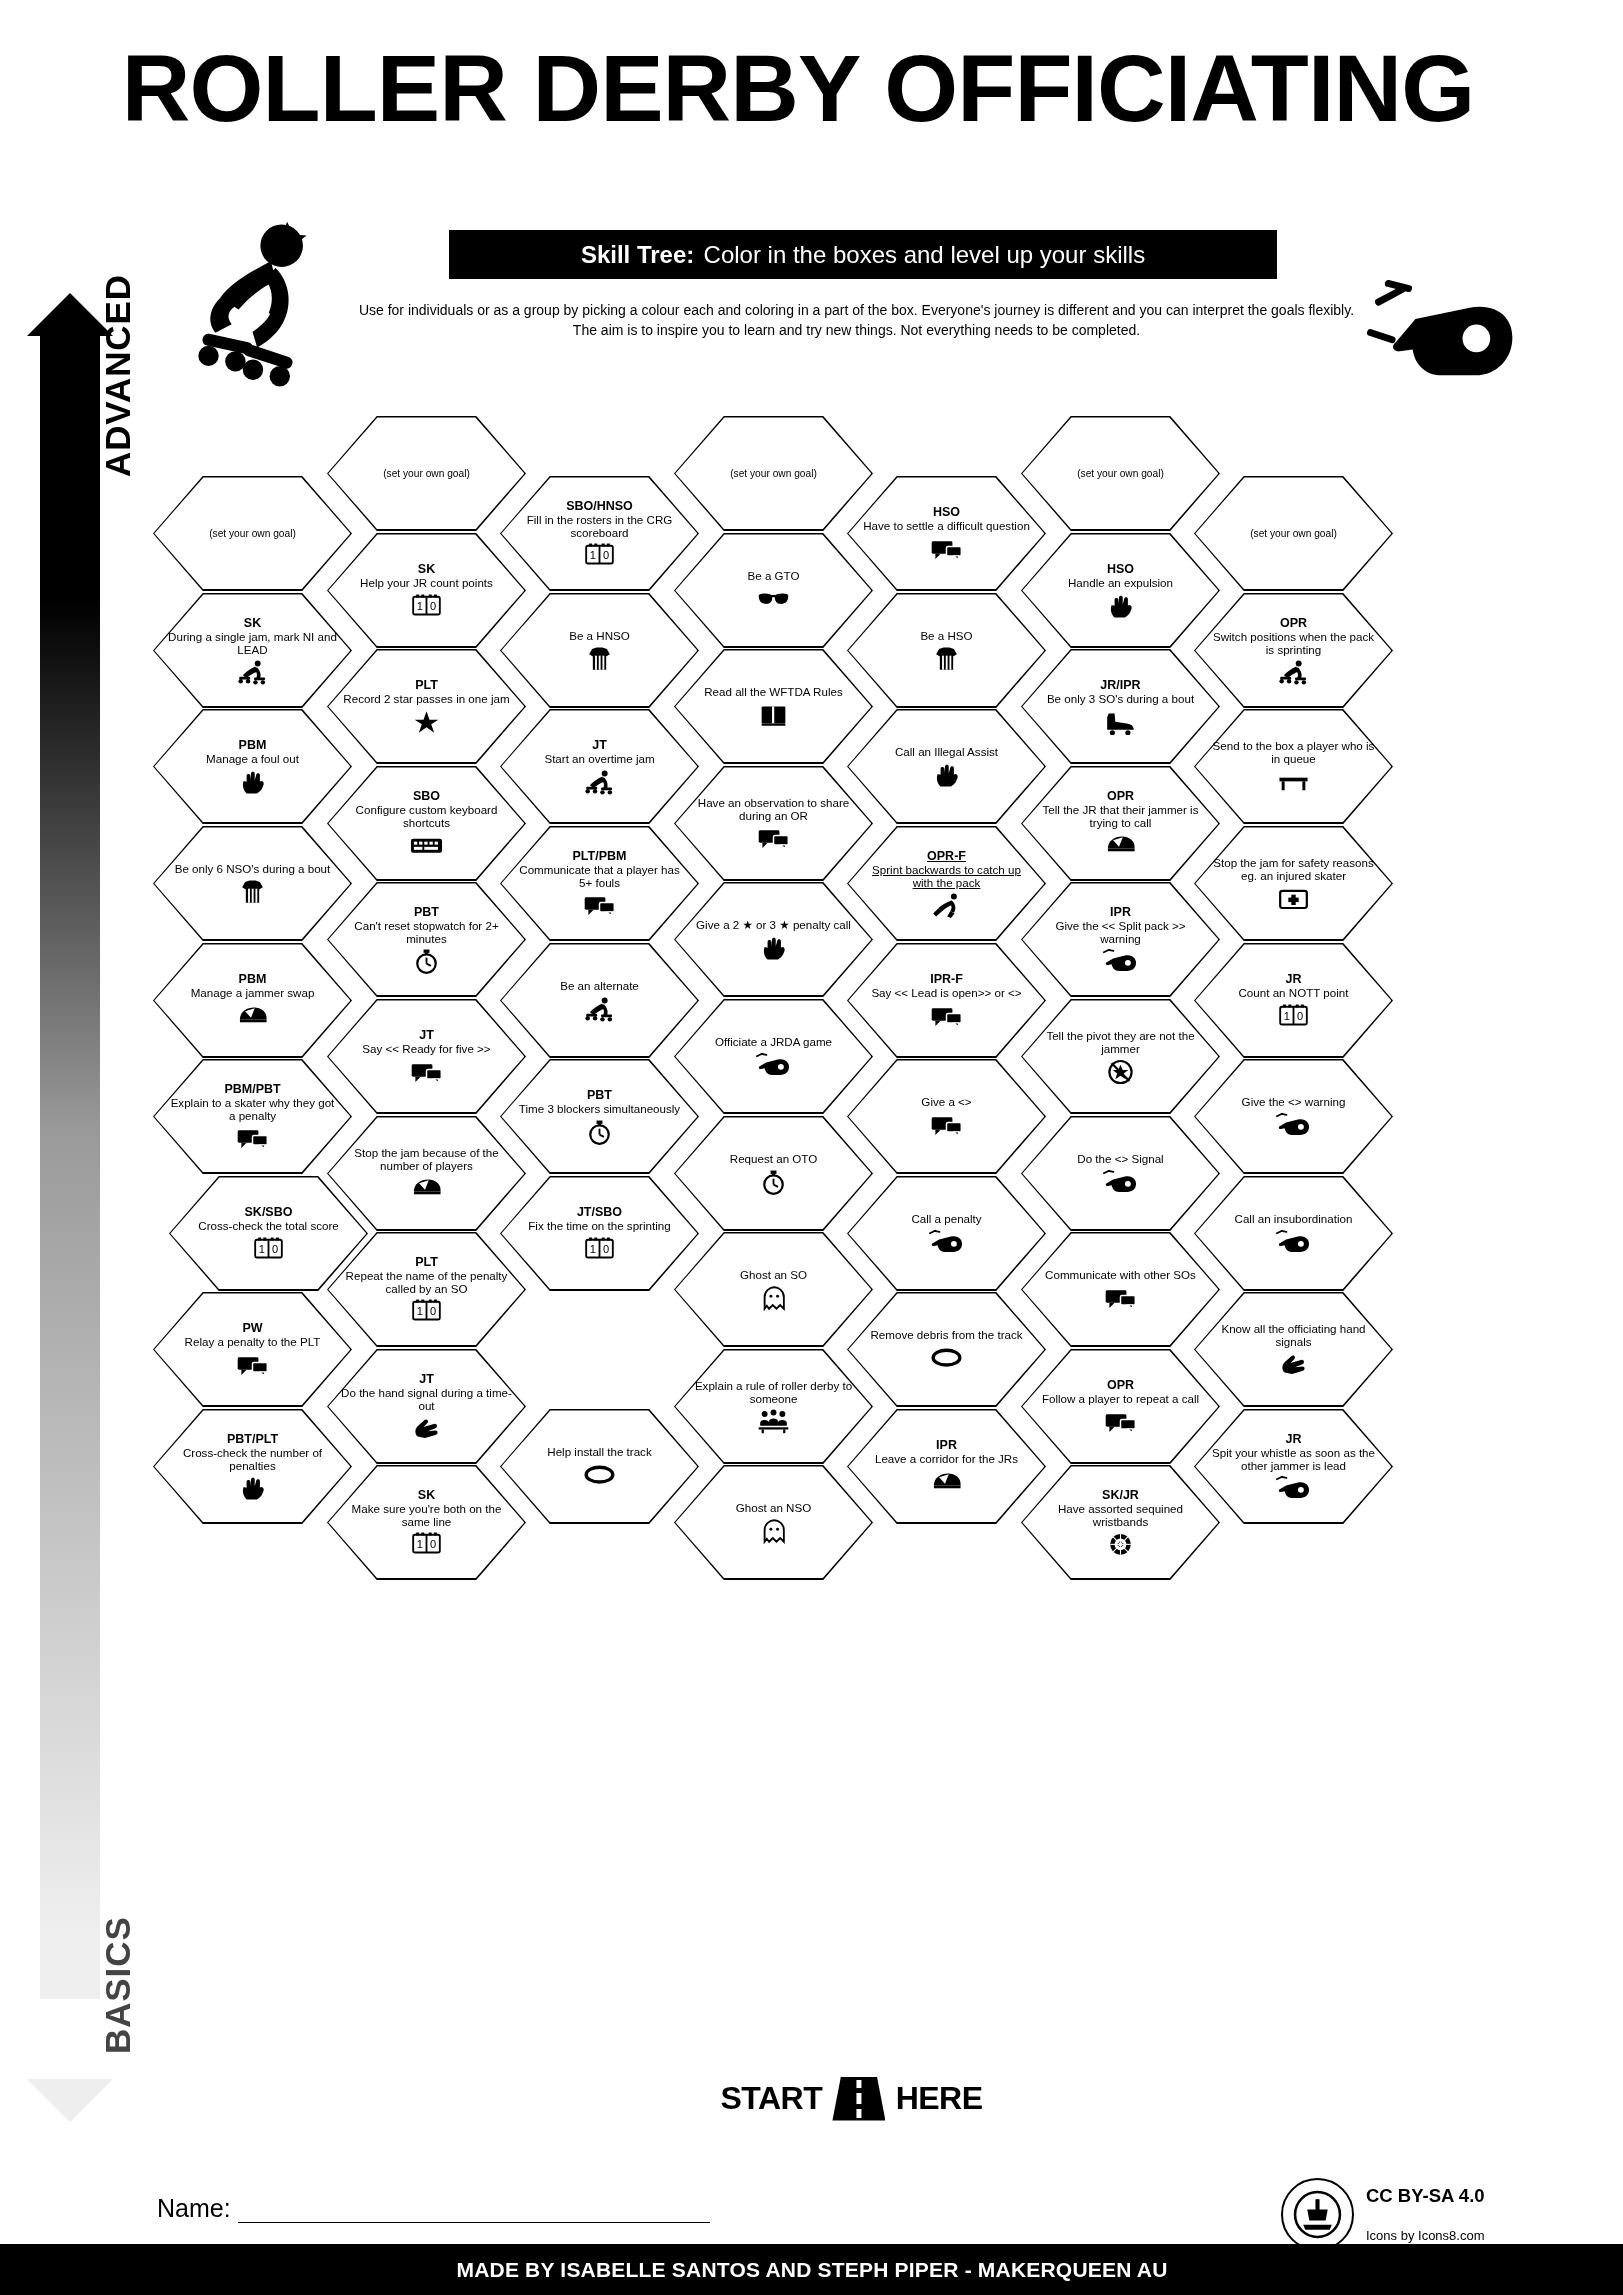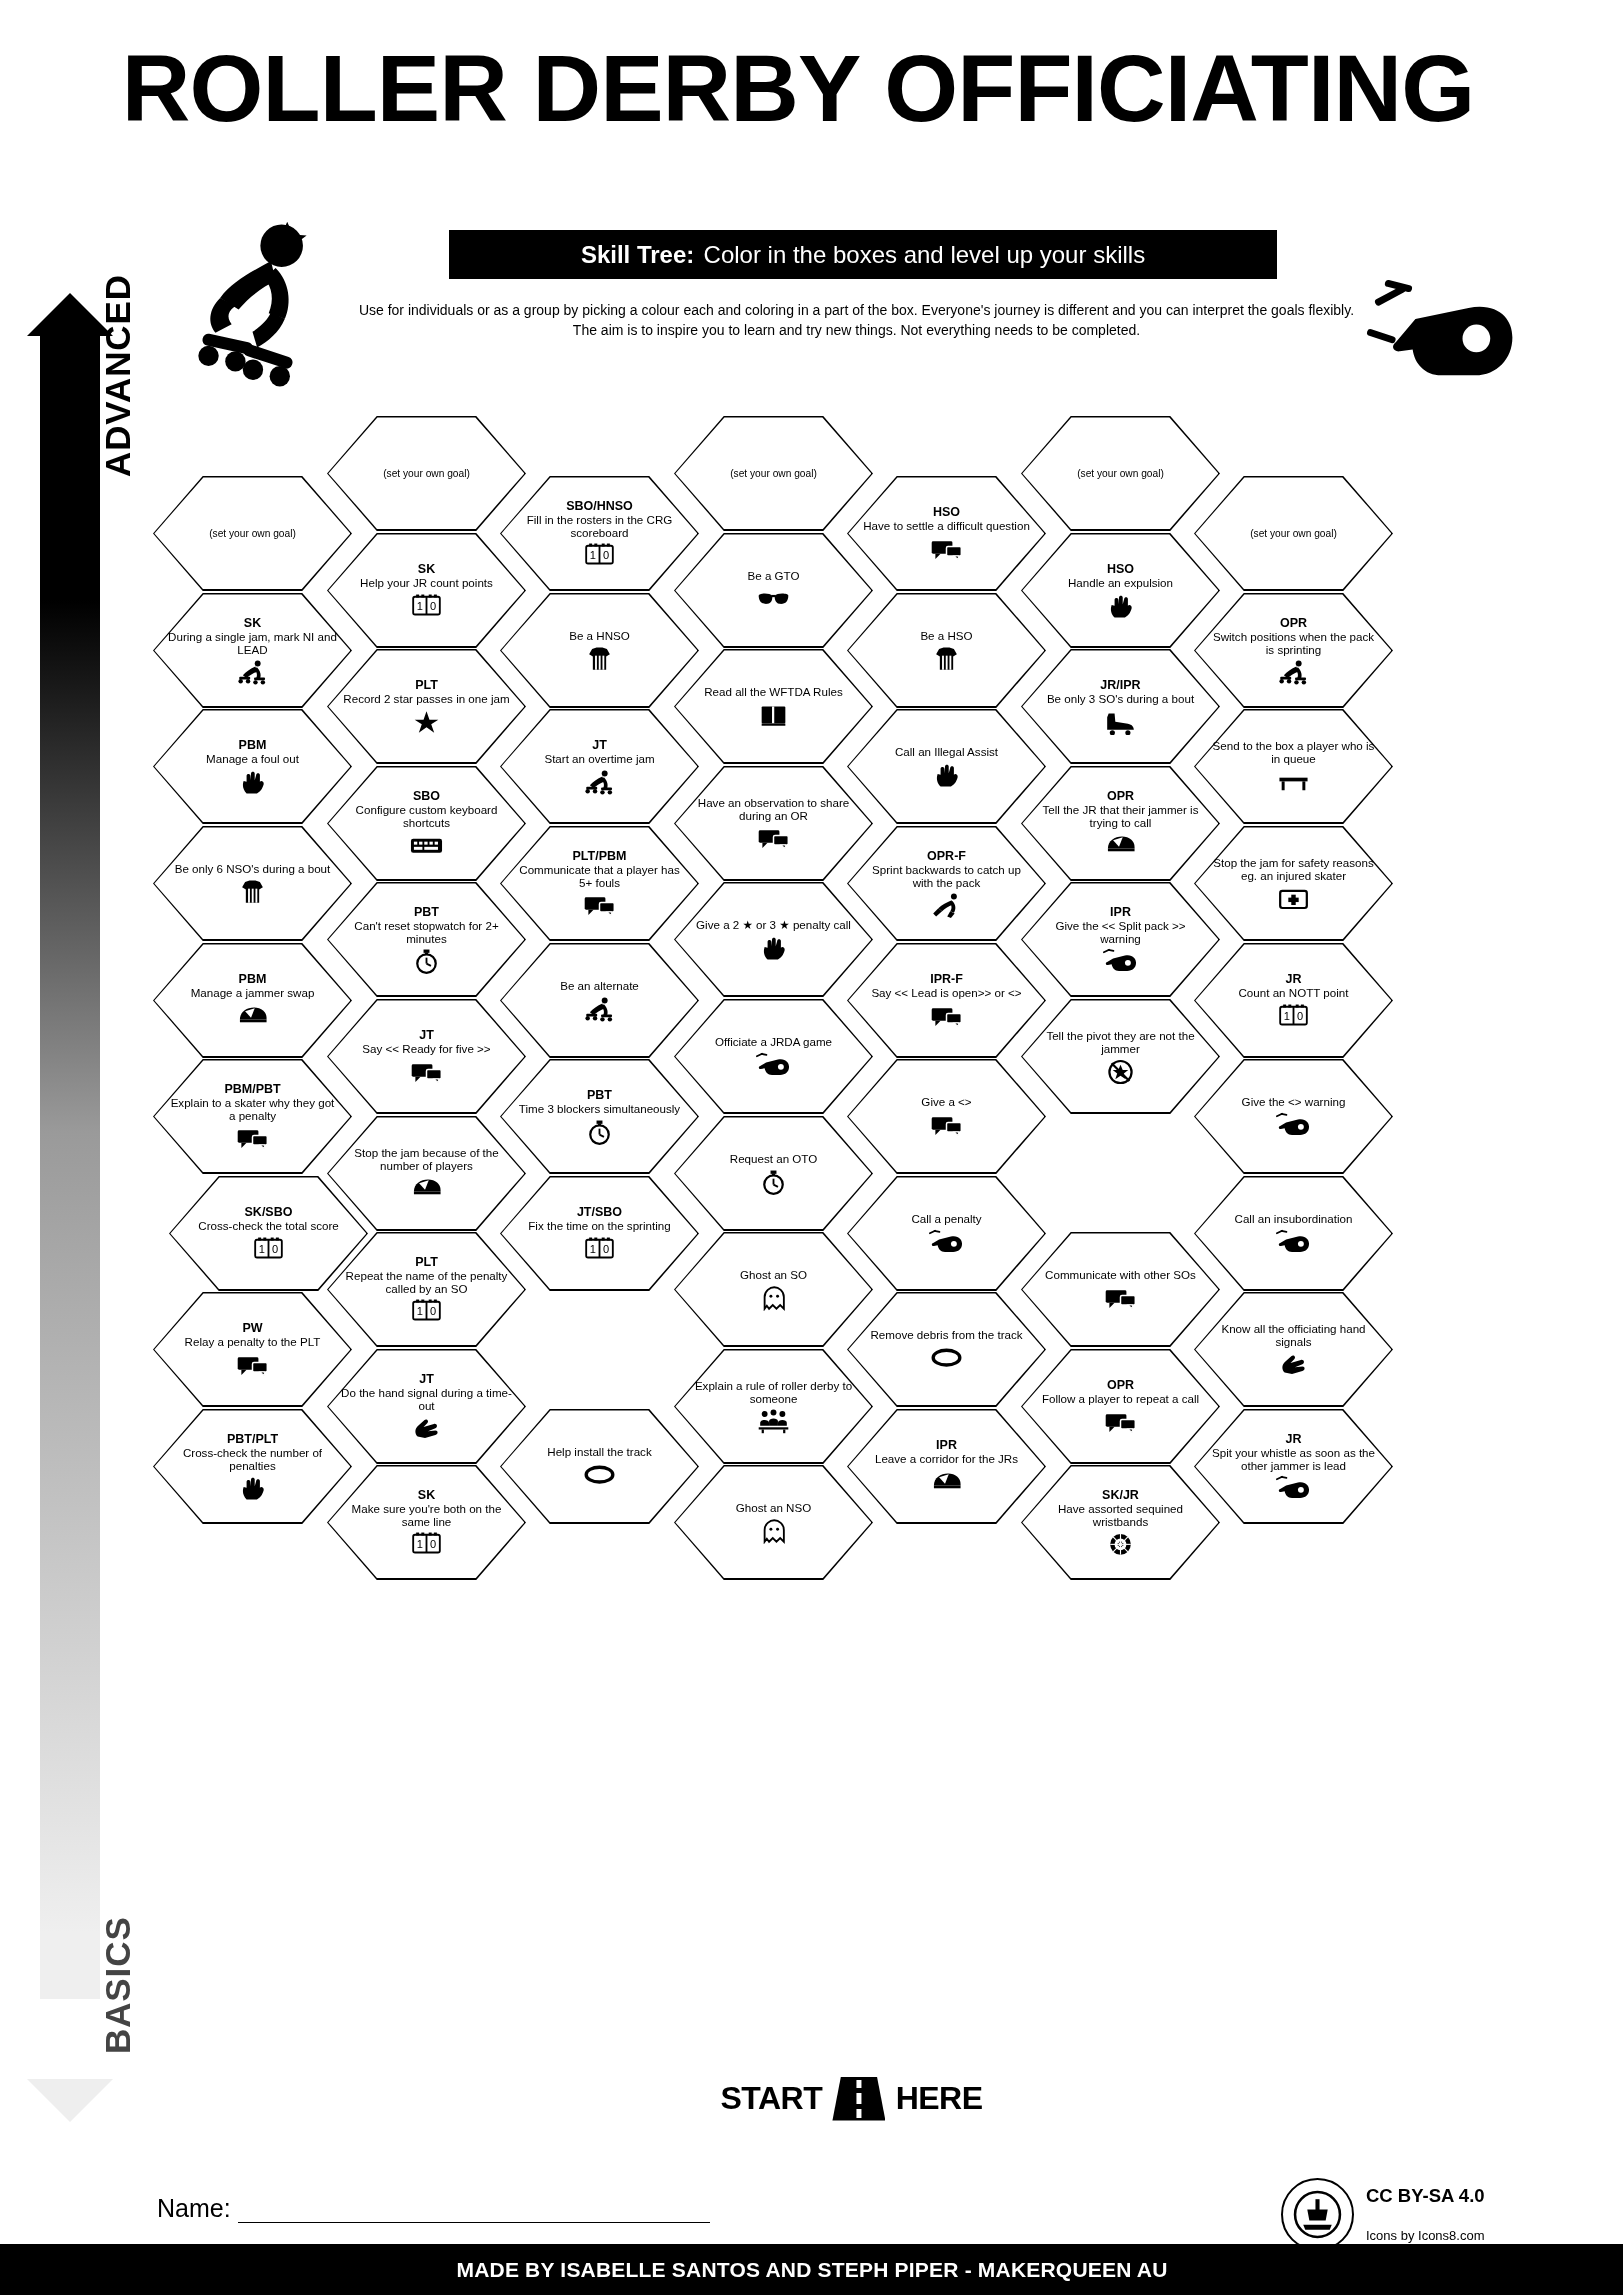--- a/index.html
+++ b/index.html
@@ -777,21 +777,21 @@
         <div class="inner"></div>
         <div class="content">
           <div class="txt">Call an Illegal Assist</div>
           <div class="ico">
             <svg viewBox="0 0 100 70" width="37" height="26">
               <path d="M34 66 C24 56 22 44 26 32 L34 34 L34 18 C34 12 44 12 44 18 L44 30 L46 12 C46 6 56 6 56 12 L56 30 L60 16 C60 10 70 10 70 16 L70 34 C74 30 82 34 80 42 C76 56 70 62 62 66 Z" fill="#000"></path>
             </svg>
           </div>
         </div>
       </div>
-      <div class="hex" style="left: 694px; top: 410px;">
+      <div class="hex" style="left: 694px; top: 410px; text-decoration: underline;">
         <div class="shape"></div>
         <div class="inner"></div>
         <div class="content">
           <div class="code">OPR-F</div>
           <div class="txt">Sprint backwards to catch up with the pack</div>
           <div class="ico">
             <svg viewBox="0 0 100 70" width="37" height="26">
               <circle cx="70" cy="12" r="8" fill="#000"></circle>
               <path d="M64 22 C50 28 38 34 28 44 l10 8 C46 44 56 38 66 34 Z" fill="#000"></path>
               <path d="M66 24 C76 34 76 46 70 56 l-10 -4 C66 44 64 34 58 28 Z" fill="#000"></path>
@@ -943,20 +943,35 @@
       <div class="hex" style="left: 868px; top: 583px;">
         <div class="shape"></div>
         <div class="inner"></div>
         <div class="content">
           <div class="txt">Tell the pivot they are not the jammer</div>
           <div class="ico">
             <svg viewBox="0 0 100 70" width="37" height="26">
               <circle cx="50" cy="38" r="30" fill="none" stroke="#000" stroke-width="6"></circle>
               <polygon points="50,18 56,32 71,32 59,42 64,57 50,48 36,57 41,42 29,32 44,32" fill="#000"></polygon>
               <line x1="26" y1="14" x2="74" y2="62" stroke="#000" stroke-width="6"></line>
+            </svg>
+          </div>
+        </div>
+      </div>
+      <div class="hex" style="left: 868px; top: 700px;">
+        <div class="shape"></div>
+        <div class="inner"></div>
+        <div class="content">
+          <div class="txt">Do the &lt;<no earned="" pass="">&gt; Signal</no></div>
+          <div class="ico">
+            <svg viewBox="0 0 100 70" width="37" height="26">
+              <path d="M30 28 L62 20 C82 16 92 28 92 40 C92 54 82 62 68 62 L46 62 C34 62 28 54 26 44 L16 46 C10 47 8 40 14 38 Z" fill="#000"></path>
+              <circle cx="70" cy="40" r="8" fill="#fff"></circle>
+              <rect x="2" y="10" width="20" height="5" rx="2" fill="#000" transform="rotate(-25 2 10)"></rect>
+              <rect x="16" y="2" width="18" height="5" rx="2" fill="#000" transform="rotate(12 16 2)"></rect>
             </svg>
           </div>
         </div>
       </div>
       <div class="hex" style="left: 868px; top: 816px;">
         <div class="shape"></div>
         <div class="inner"></div>
         <div class="content">
           <div class="txt">Communicate with other SOs</div>
           <div class="ico">

